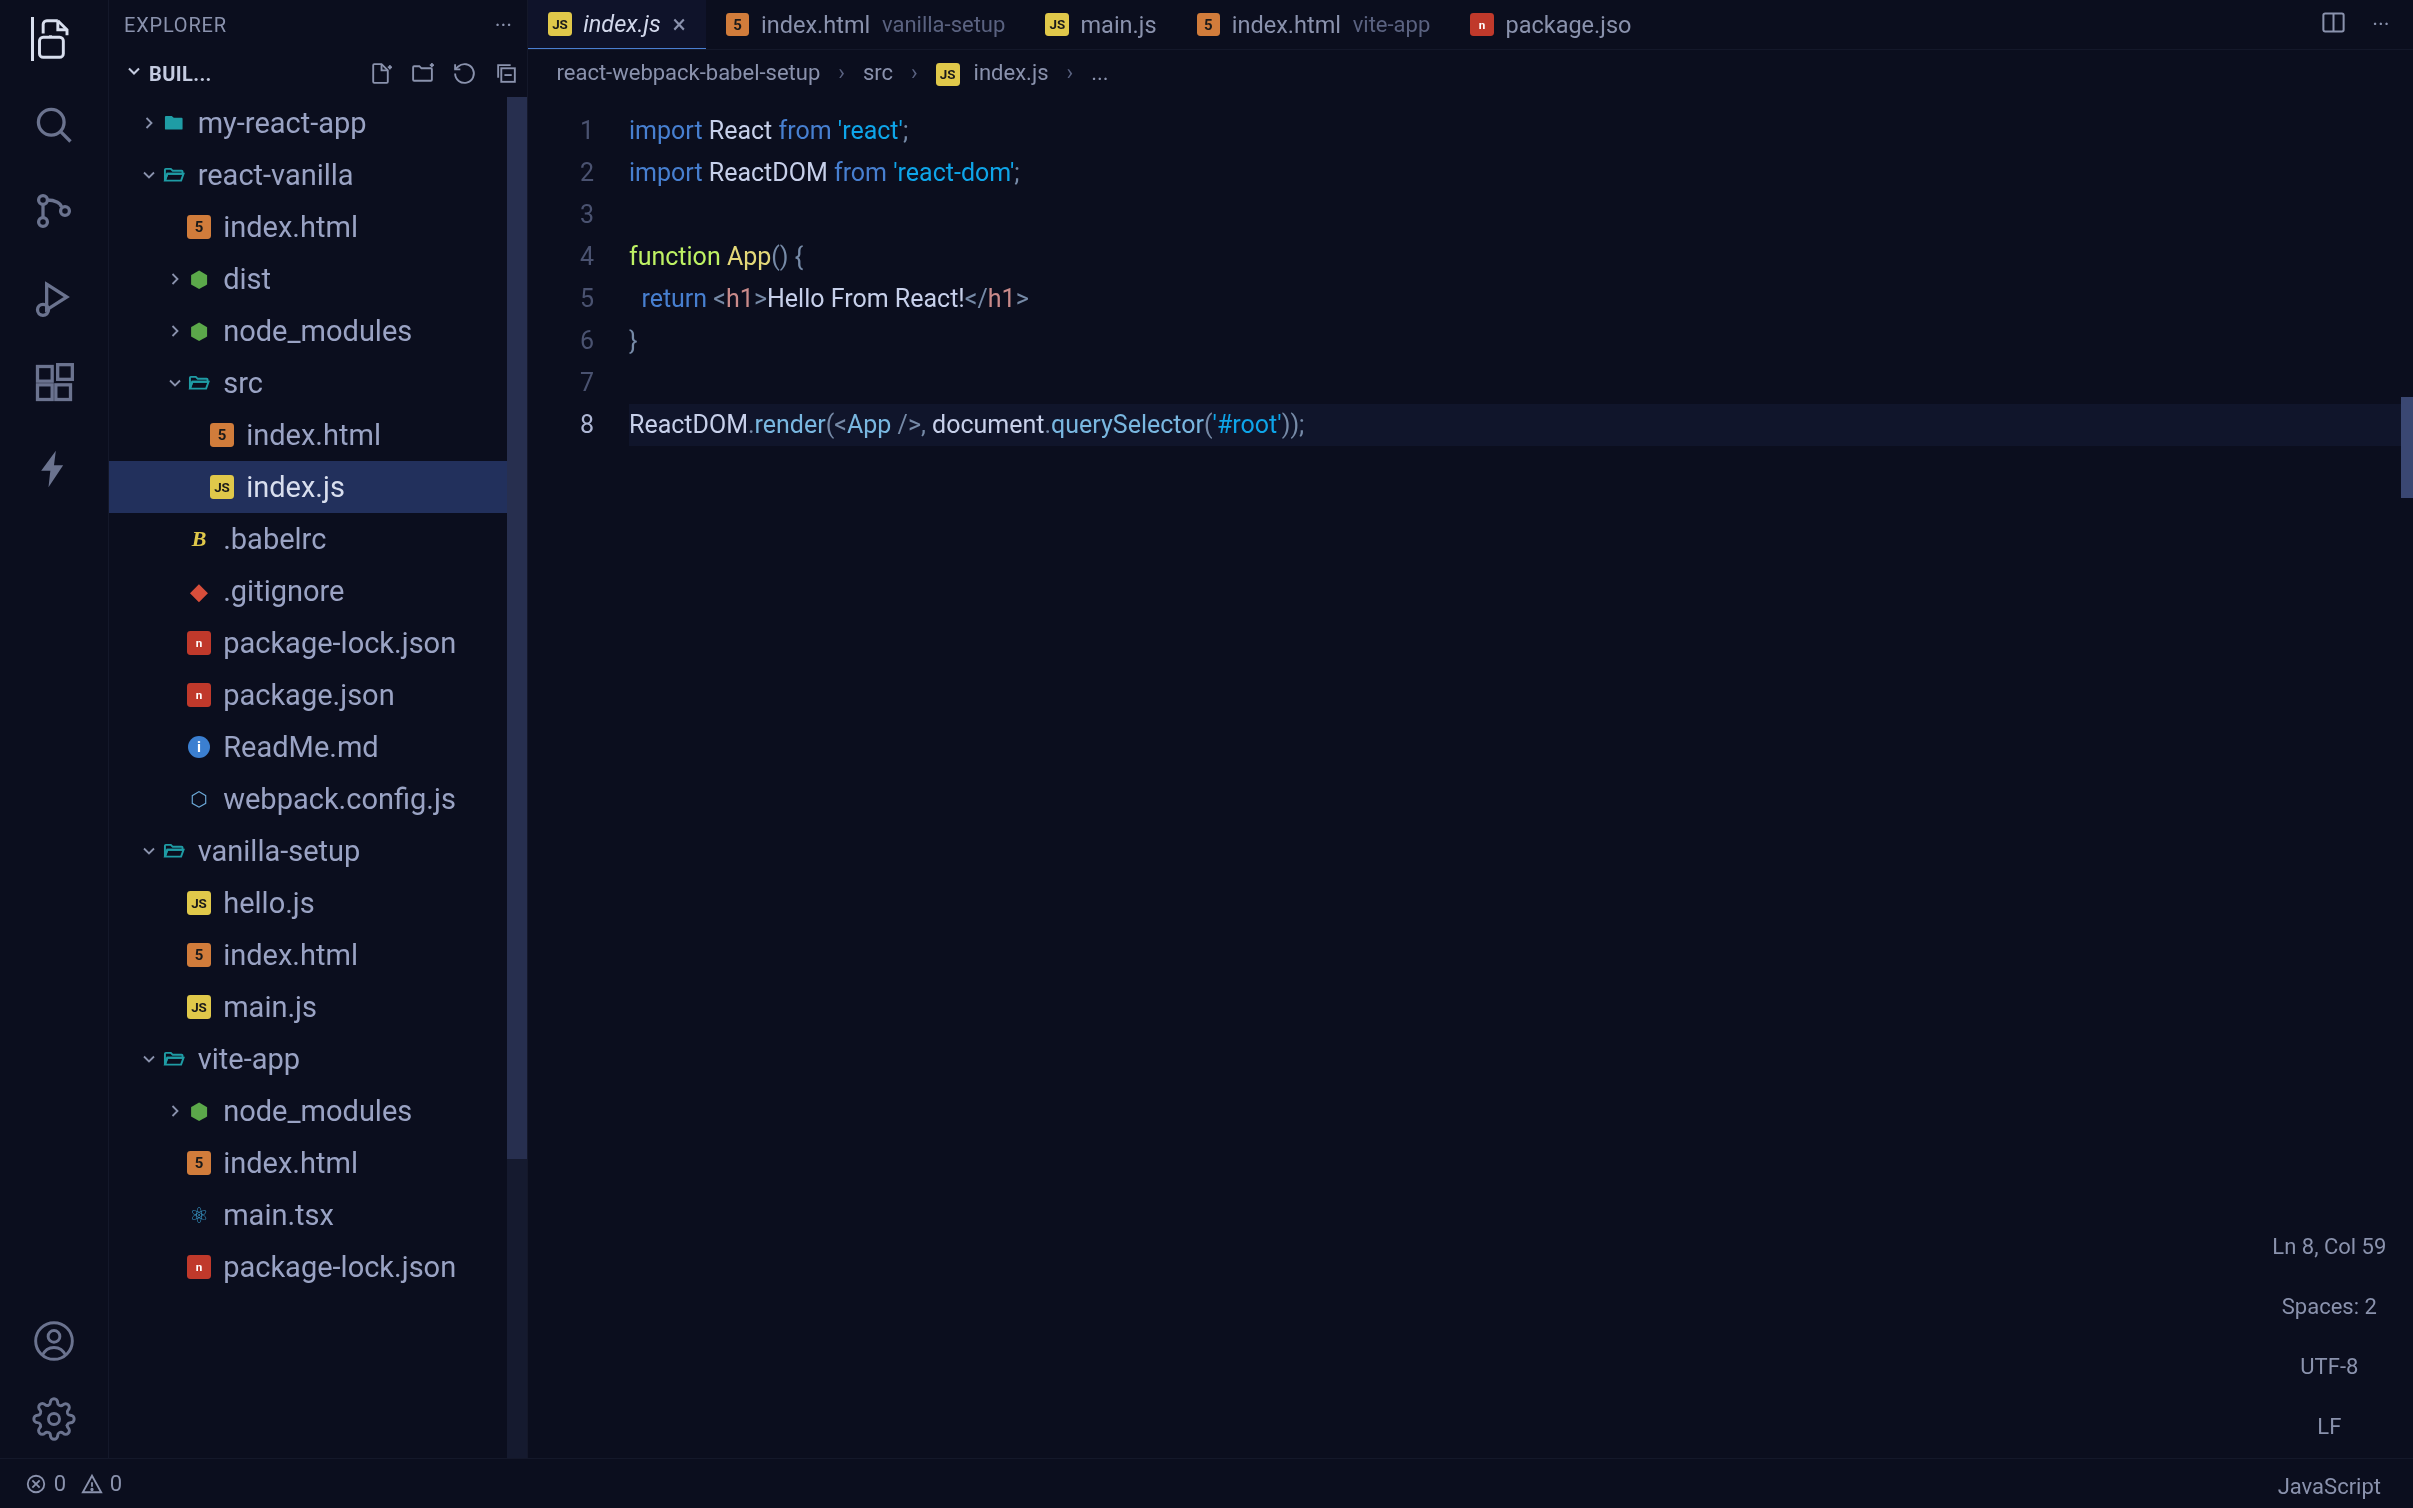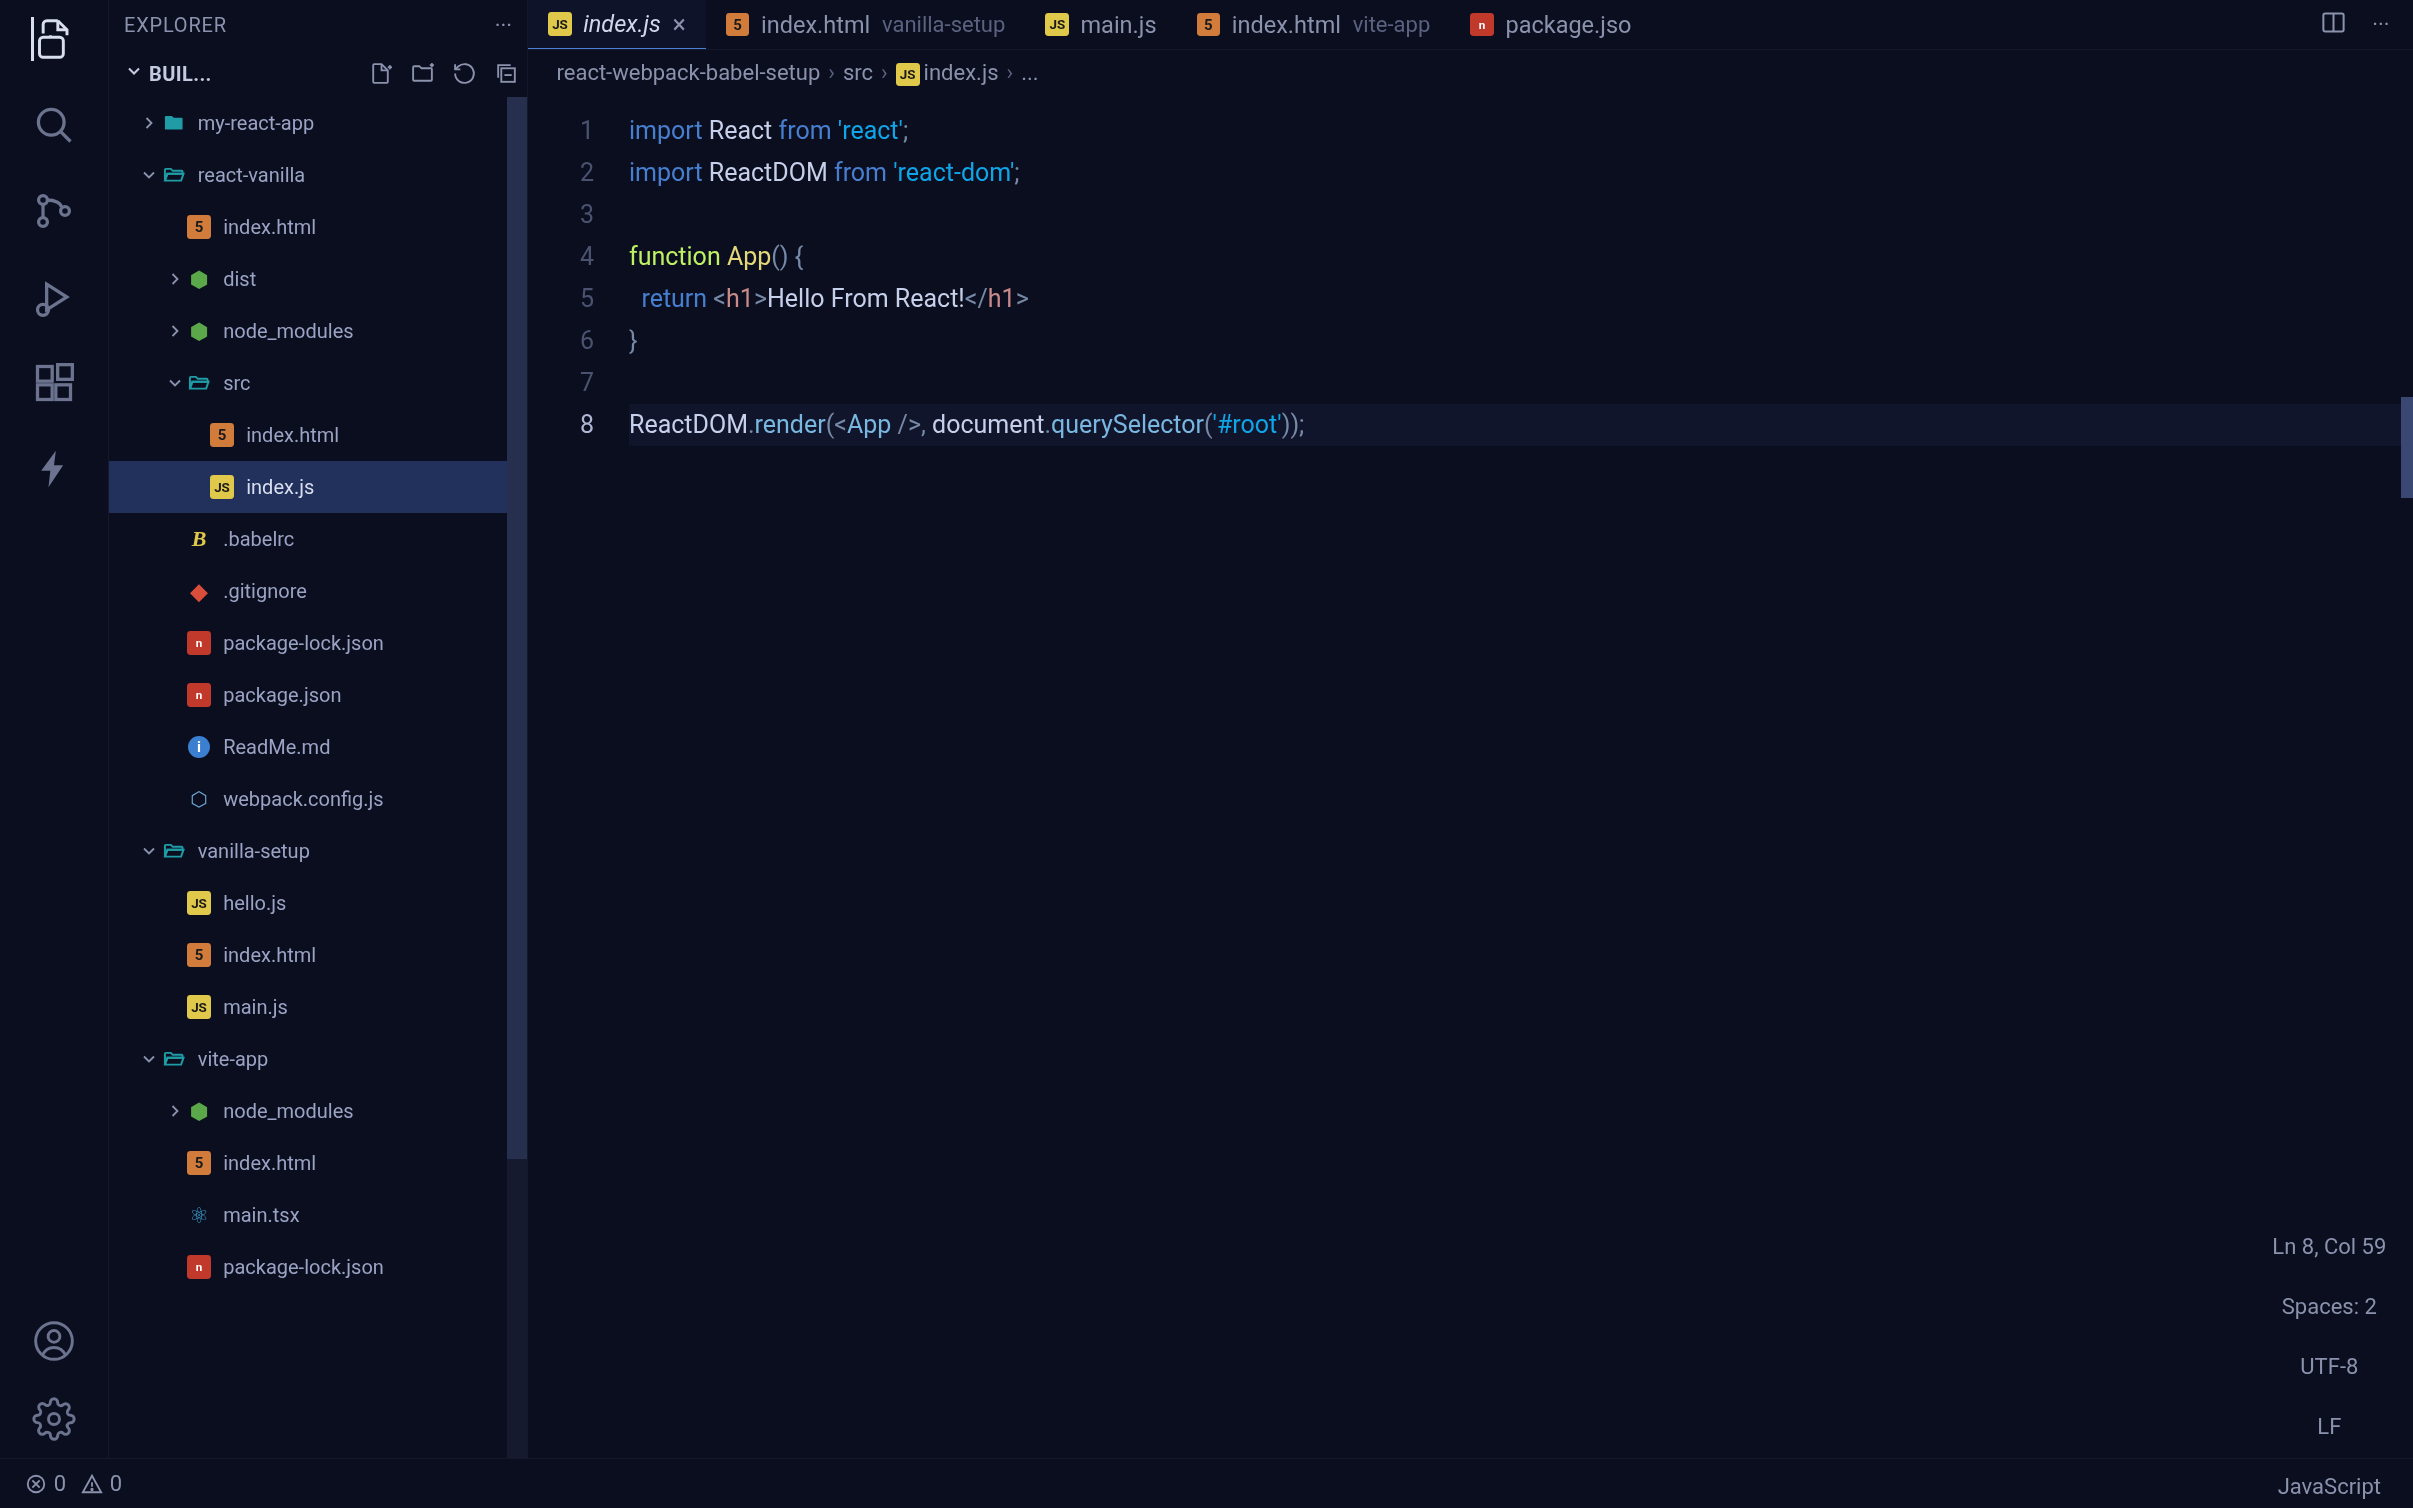--- a/index.html
+++ b/index.html
@@ -22,42 +22,42 @@
 .section-actions .ai { cursor:pointer; width:25px; height:25px; display:flex; align-items:center; justify-content:center; }
 .section-actions svg { width:25px; height:25px; }
 .tree { flex:1; overflow-y:auto; overflow-x:hidden; }
 .tree-scroll { position:absolute; top:97px; bottom:49px; right:0; width:20px; background:#151a2f; border-radius:0; }
 .tree-scroll-thumb { position:absolute; top:0; left:0; right:0; height:78%; background:#272f4f; }
 .node { display:flex; align-items:center; height:52px; padding-left:0; cursor:pointer; white-space:nowrap; overflow:hidden; }
 .node.sel-folder { background:#1b2444; }
 .node.sel-file { background:#22305c; }
 .node .ficon { width:25px; height:25px; margin-right:11.7px; display:flex; align-items:center; justify-content:center; flex-shrink:0; }
 .node .chev { width:23.5px; display:inline-flex; justify-content:center; color:#8a92ad; }
-.node .nm { color:#9aa3c4; font-size:20px; }
+.node .nm { color:#9aa3c4; font-size:29px; }
 .node.sel-file .nm { color:#d8deee; }
 .node.sel-folder .nm { color:#d8deee; }
 .ind0 { padding-left:28.5px; }
 .ind1 { padding-left:54px; }
 .ind2 { padding-left:77px; }
 .outline-sec { position:absolute; bottom:0; left:0; right:0; height:49px; display:flex; align-items:center; padding-left:18.4px; color:#c4cbe0; background:#0b0e1e; }
 .outline-sec .chev { margin-right:6.7px; }
 .outline-sec .label { font-size:20px; font-weight:700; letter-spacing:0.4px; }
 .main { flex:1; display:flex; flex-direction:column; background:#0b0e1e; position:relative; }
 .tabs { display:flex; align-items:center; height:50px; background:#0b0e1e; border-bottom:0.8px solid #14182a; }
 .tab { display:flex; align-items:center; padding:0 20px; height:100%; gap:11.7px; cursor:pointer; font-size:23.5px; }
 .tab.active { background:#0f132a; border-bottom:1.7px solid #4a7fd1; }
 .tab .tab-ic { width:23.5px; height:23.5px; }
 .tab .tab-lbl { color:#8a92ad; }
 .tab.active .tab-lbl { color:#d2d8eb; font-style:italic; }
 .tab .tab-sub { color:#5a6280; font-size:22px; }
 .tab .close { color:#8a92ad; cursor:pointer; font-size:25px; }
 .tabs-right { margin-left:auto; display:flex; align-items:center; gap:25px; padding-right:23.5px; color:#8a92ad; }
 .tabs-right .ri { cursor:pointer; }
 .tabs-right svg { width:27px; height:27px; }
-.breadcrumb { display:flex; align-items:center; height:45px; padding-left:28.5px; gap:8px; font-size:22px; color:#8a92ad; }
+.breadcrumb { display:flex; align-items:center; height:45px; padding-left:28.5px; gap:18px; font-size:22px; color:#8a92ad; }
 .breadcrumb .bc-item { color:#8a92ad; }
 .breadcrumb .bc-sep { color:#5a6280; }
 .breadcrumb .bc-ic { width:20px; height:20px; }
 .editor { flex:1; position:relative; font-family:'SF Mono',Menlo,Consolas,monospace; font-size:25px; display:flex; }
 .gutter { width:101px; text-align:right; padding-right:35px; color:#4a5270; padding-top:15px; line-height:42px; user-select:none; }
 .gutter .ln.cur { color:#aeb6d4; }
 .code { flex:1; padding-top:15px; line-height:42px; white-space:pre; position:relative; }
 .code-line { height:42px; }
 .code-line.curline { background:#10152b; }
 .tk-kw { color:#477fd0; }

